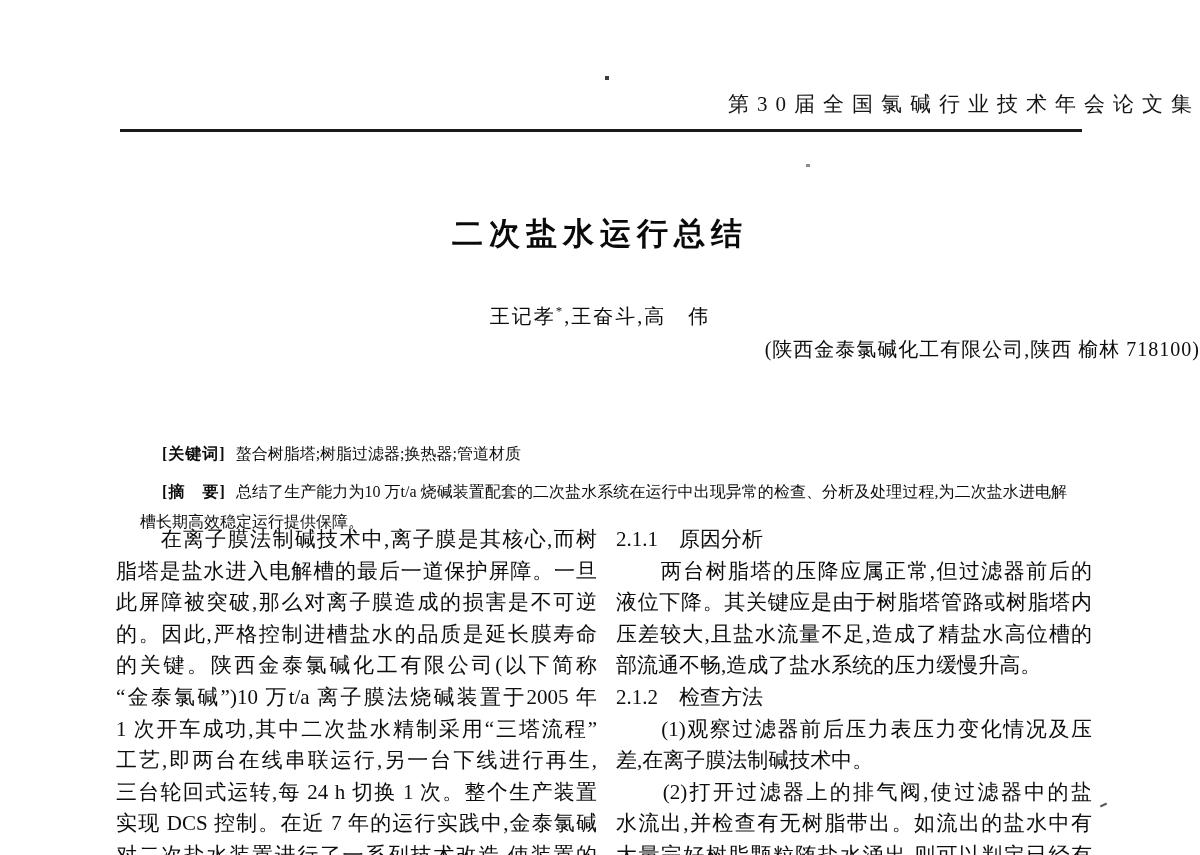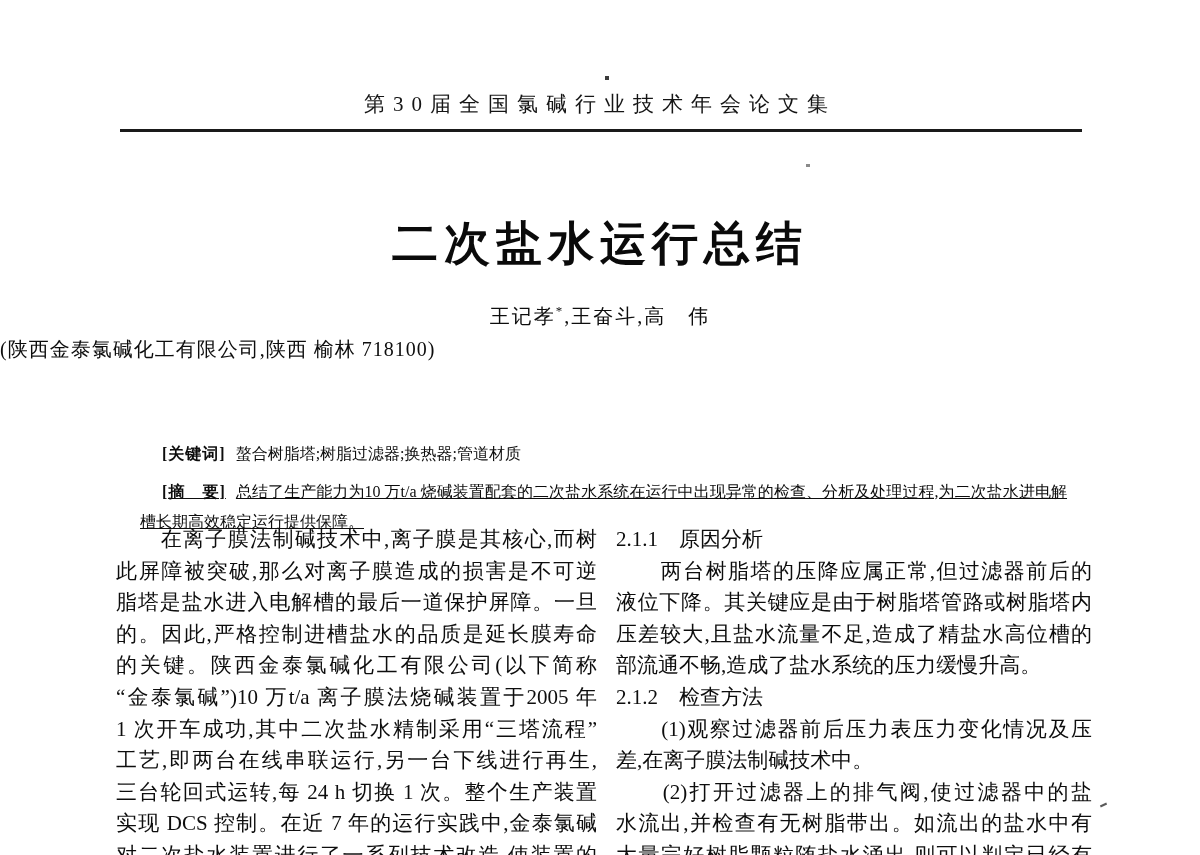--- a/index.html
+++ b/index.html
@@ -7,54 +7,54 @@
     position:relative;
     width:1200px; height:855px;
     margin:0 auto;
     background:#ffffff;
     overflow:hidden;
     font-family:"Liberation Serif","DejaVu Serif",serif;
     color:#0d0d0d;
   }
   .proc-header {
     position:absolute; top:90px; left:0; width:100%;
-    text-align:center;
+    text-align:right;
     font-size:21px; letter-spacing:8px;
     color:#151515;
   }
   .header-rule {
     position:absolute; top:129px; left:120px;
     width:962px; height:3px;
     background:#1a1a1a;
   }
   .title {
     position:absolute; top:213px; left:0; width:100%;
     margin:0;
     text-align:center;
-    font-size:46px; font-weight:bold; letter-spacing:6px;
+    font-size:31px; font-weight:bold; letter-spacing:6px;
     color:#0a0a0a;
   }
   .authors {
     position:absolute; top:303px; left:0; width:100%;
     text-align:center;
     font-size:20px; letter-spacing:2px;
   }
   .authors sup { font-size:13px; }
   .affiliation {
     position:absolute; top:336px; left:0; width:100%;
-    text-align:left;
+    text-align:right;
     font-size:20px; letter-spacing:1px;
   }
   .meta {
     position:absolute; top:414px; left:140px; width:927px;
     font-size:16px; line-height:30.5px;margin-top:25px;
   }
   .meta p { margin:0; }
   .meta .keywords { margin-bottom:7px; text-indent:22px; }
-  .meta .abstract { text-indent:22px; text-align:justify;text-decoration:underline; }
+  .meta .abstract { text-indent:22px; text-align:justify; }
   .meta .lbl { font-weight:bold; margin-right:10px; letter-spacing:1px; }
   .col {
     position:absolute; top:524px;
     font-size:21px;
   }
   .col-left  { left:116px; width:481px; }
   .col-right { left:616px; width:476px; }
   .tline {
     height:31.6px; line-height:31.6px;
     white-space:nowrap; overflow:hidden;
@@ -84,22 +84,22 @@
 
   <div class="affiliation">(陕西金泰氯碱化工有限公司,陕西 榆林 718100)</div>
 
   <div class="meta">
     <p class="keywords"><b class="lbl">[关键词]</b><span>螯合树脂塔;树脂过滤器;换热器;管道材质</span></p>
     <p class="abstract"><b class="lbl">[摘　要]</b><span>总结了生产能力为10 万t/a 烧碱装置配套的二次盐水系统在运行中出现异常的检查、分析及处理过程,为二次盐水进电解槽长期高效稳定运行提供保障。</span></p>
   </div>
 
   <div class="col col-left">
       <div class="tline j">　　在离子膜法制碱技术中,离子膜是其核心,而树</div>
+      <div class="tline j">脂塔是盐水进入电解槽的最后一道保护屏障。一旦</div>
       <div class="tline j">此屏障被突破,那么对离子膜造成的损害是不可逆</div>
-      <div class="tline j">脂塔是盐水进入电解槽的最后一道保护屏障。一旦</div>
       <div class="tline j">的。因此,严格控制进槽盐水的品质是延长膜寿命</div>
       <div class="tline j">的关键。陕西金泰氯碱化工有限公司(以下简称</div>
       <div class="tline j">“金泰氯碱”)10 万t/a 离子膜法烧碱装置于2005 年</div>
       <div class="tline j">1 次开车成功,其中二次盐水精制采用“三塔流程”</div>
       <div class="tline j">工艺,即两台在线串联运行,另一台下线进行再生,</div>
       <div class="tline j">三台轮回式运转,每 24 h 切换 1 次。整个生产装置</div>
       <div class="tline j">实现 DCS 控制。在近 7 年的运行实践中,金泰氯碱</div>
       <div class="tline j">对二次盐水装置进行了一系列技术改造,使装置的</div>
     </div>
 

